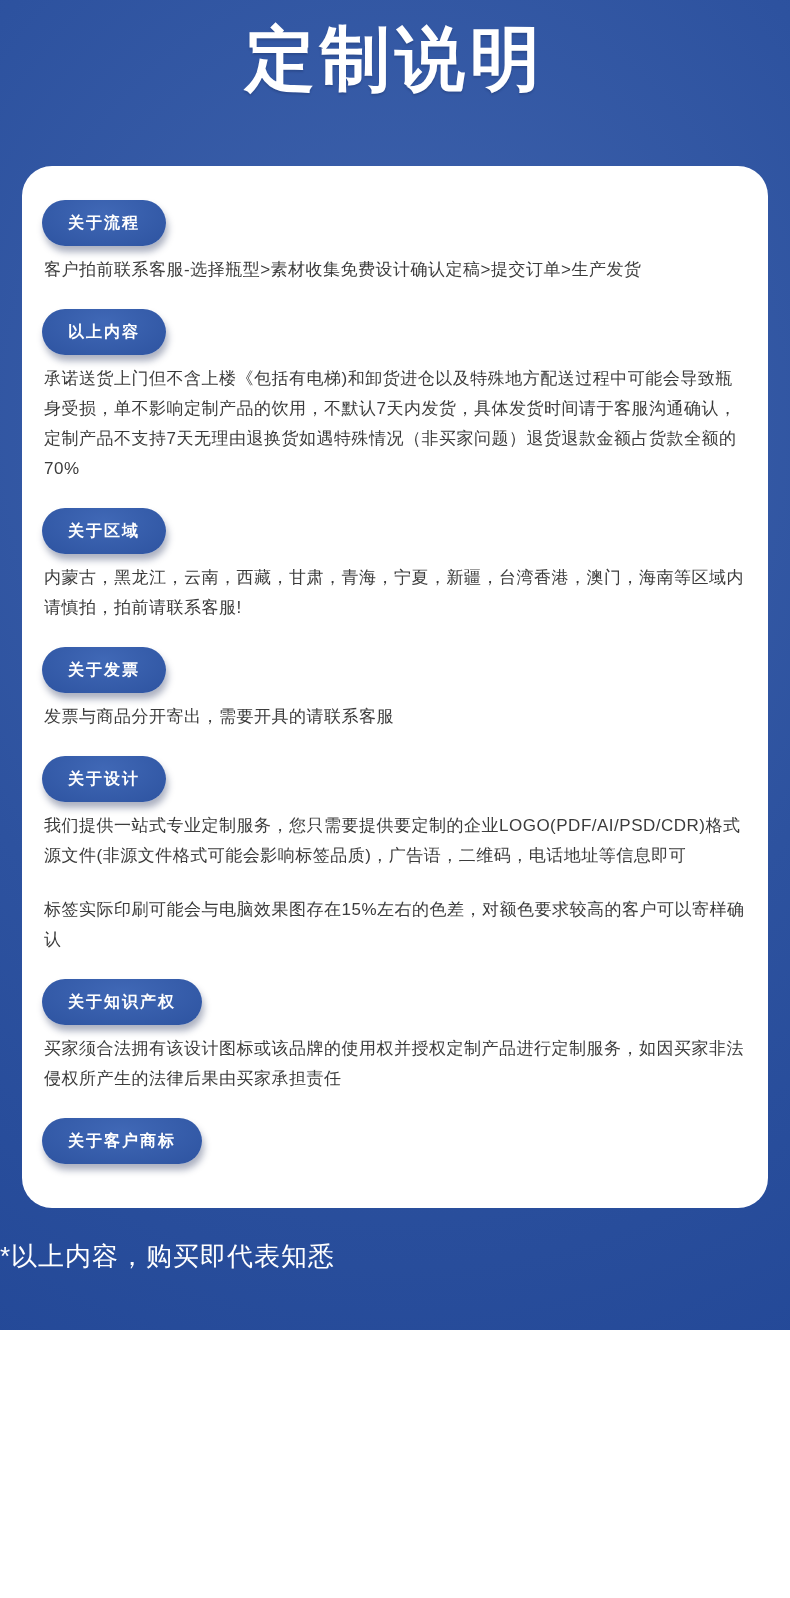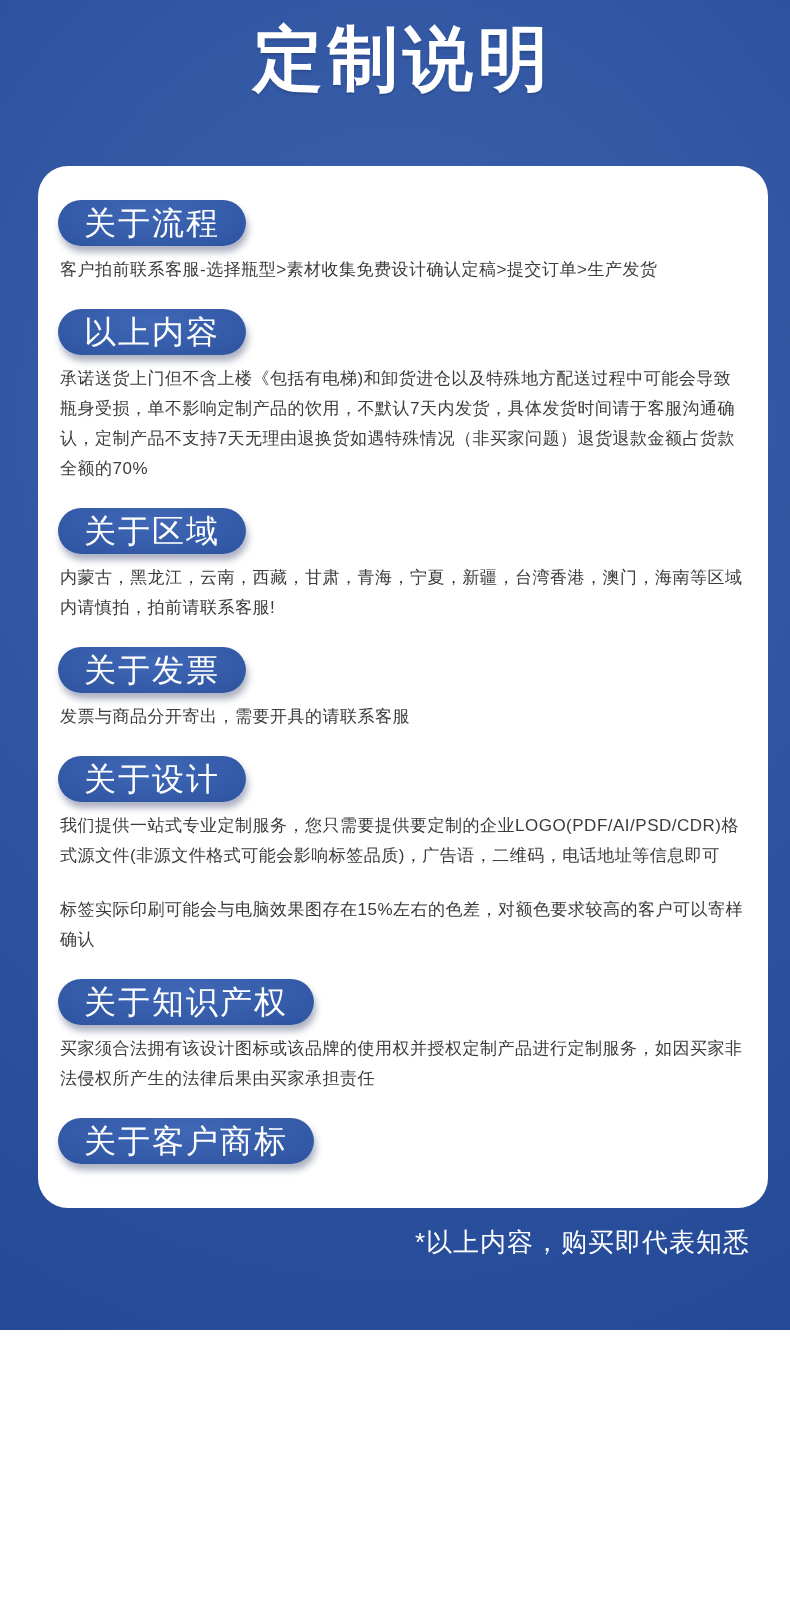--- a/index.html
+++ b/index.html
@@ -12,21 +12,20 @@
   .page {
     position: relative;
     width: 790px;
     height: 1330px;
     overflow: hidden;
     background: radial-gradient(140% 95% at 50% 32%,
       var(--bg-light, #4064ae) 0%,
       var(--bg-mid, #2d529f) 48%,
       var(--bg-dark, #1f4494) 100%);
     box-sizing: border-box;
-    padding-left: 16px;
   }
   .page-title {
     margin: 0;
     padding-top: 20px;
     height: 78px;
     line-height: 78px;
     text-align: center;
     font-size: 70px;
     font-weight: 900;
     letter-spacing: 5px;
@@ -44,42 +43,42 @@
     margin-bottom: 24px;
   }
   .section:last-child {
     margin-bottom: 0;
   }
   .pill {
     display: inline-block;
     padding: 5px 26px;
     border-radius: 26px;
     line-height: 36px;
-    font-size: 32px;
-    font-weight: normal;
+    font-size: 16px;
+    font-weight: bold;
     letter-spacing: 2px;
     color: #ffffff;
     background: radial-gradient(120% 170% at 50% 28%,
       var(--pill-light, #4068b6) 0%,
       var(--pill-mid, #2f55a2) 55%,
       var(--pill-dark, #1c3a7e) 100%);
     box-shadow: 2px 6px 7px rgba(15, 30, 75, 0.35);
   }
   .section-body {
     margin: 9px 2px 0 2px;
     font-size: 17px;
     line-height: 30px;
     letter-spacing: 0.5px;
     color: var(--body-text, #3b3b3b);
     word-break: break-all;
   }
   .footer-note {
-    margin-top: 18px;
+    margin-top: 32px;
     padding-right: 40px;
-    text-align: right;
+    text-align: left;
     font-size: 26px;
     line-height: 32px;
     color: var(--title-color, #ffffff);
     letter-spacing: 1px;
   }
 </style>
 </head>
 <body>
 
 <div class="page">

